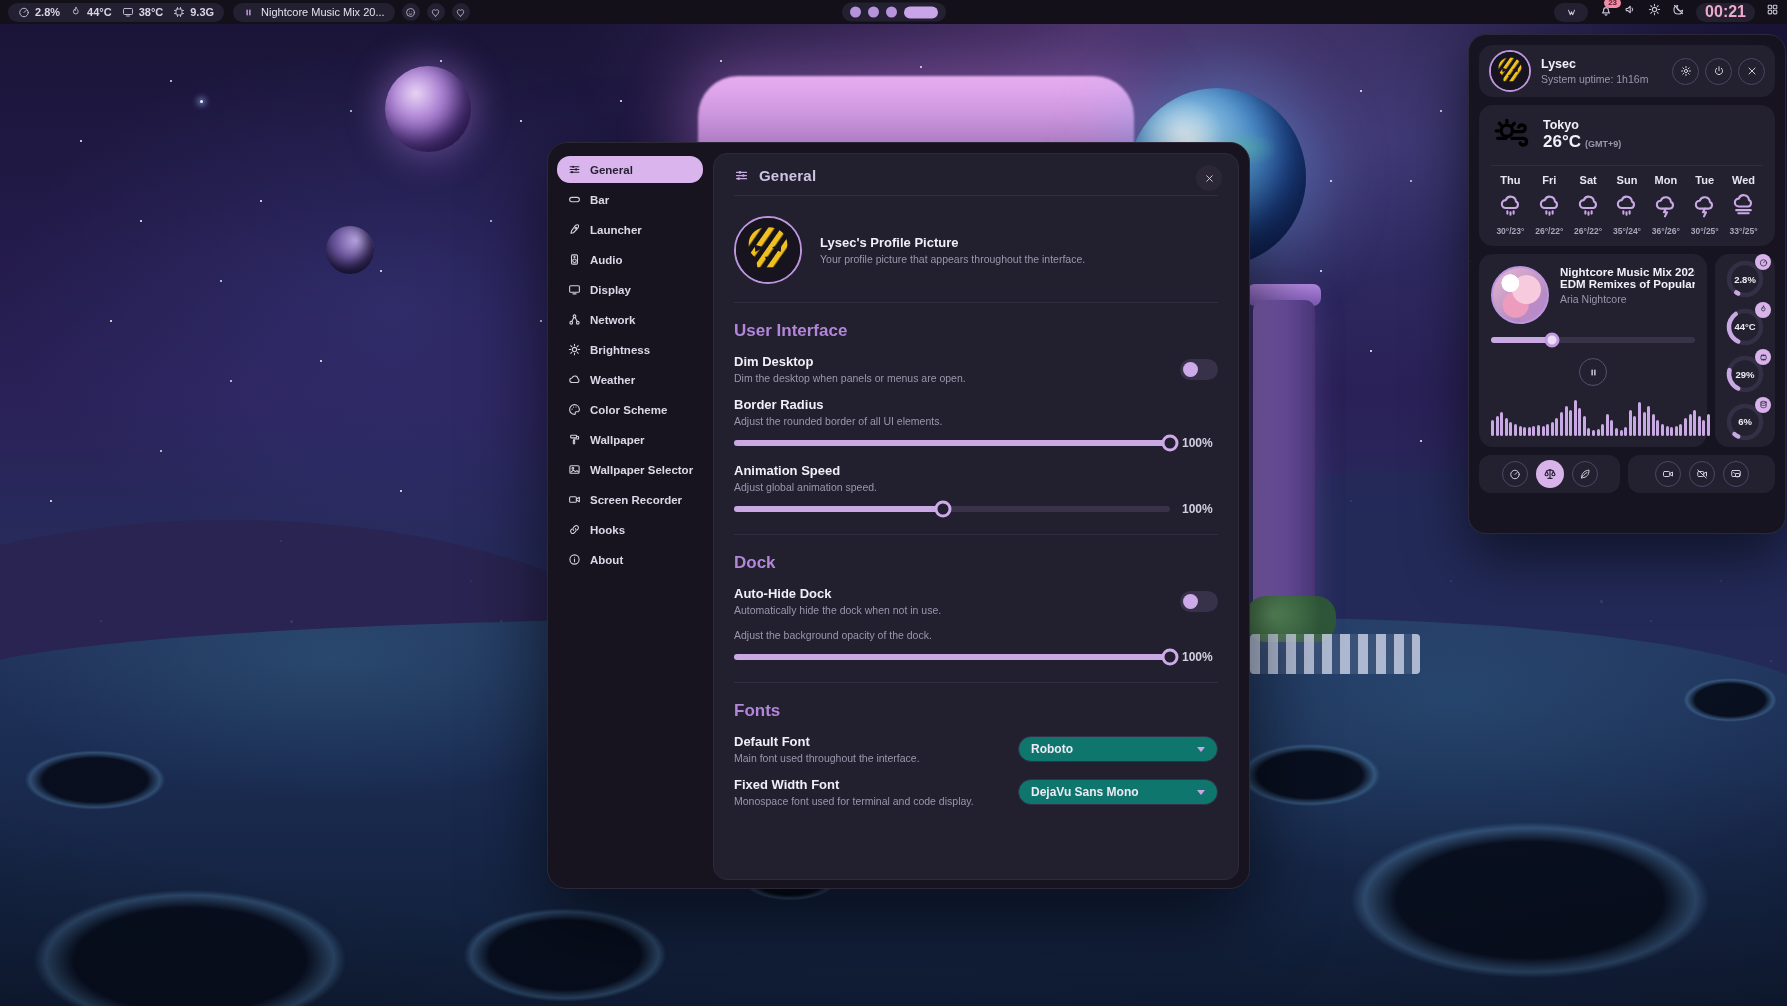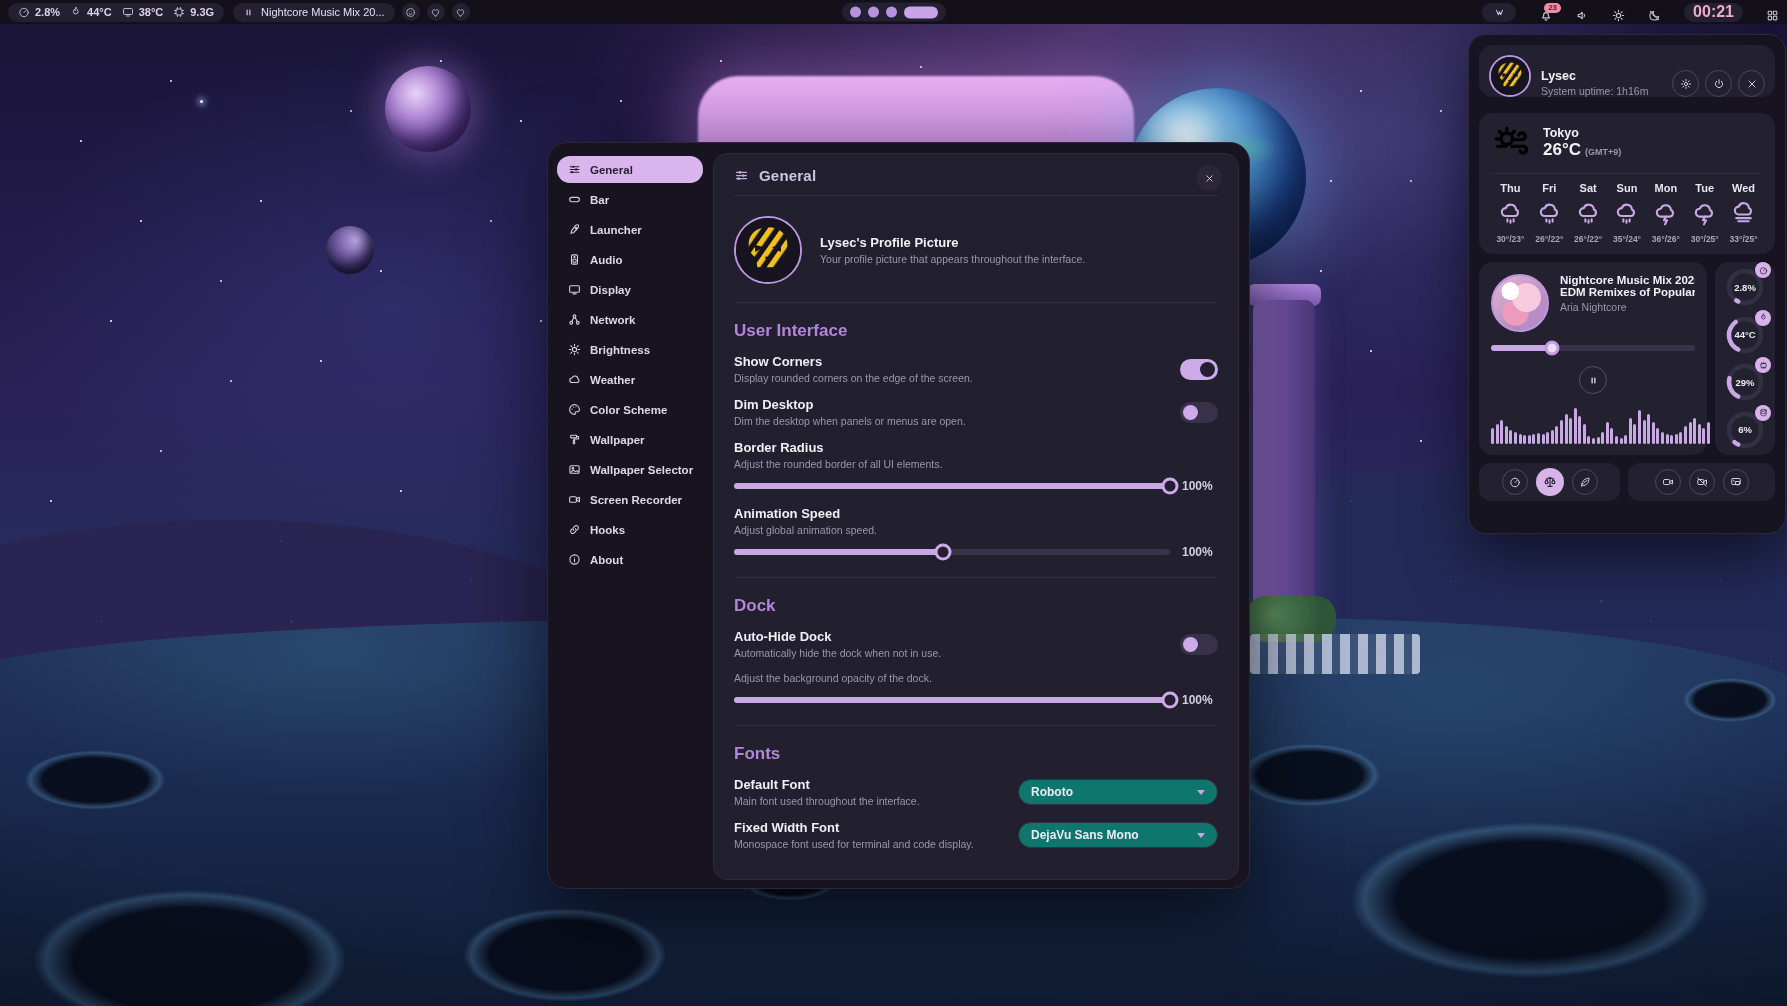--- a/index.html
+++ b/index.html
@@ -73,21 +73,21 @@
   .tb-stat{display:flex;align-items:center;gap:5px;font-size:11px;font-weight:bold;color:#d9d5e6}
   .tb-stat svg{width:12px;height:12px;color:#bdb7cf}
   #tb-media{margin-left:9px;gap:7px;font-size:11px;font-weight:normal;color:#e4e1ee}
   #tb-media svg{width:11px;height:11px;color:#caa7e6}
   .tb-circle{width:18px;height:18px;border-radius:50%;background:#232031;display:flex;align-items:center;justify-content:center;margin-left:7px}
   .tb-circle svg{width:11px;height:11px;color:#b6b0c6}
   #tb-workspaces{position:absolute;left:50%;top:50%;transform:translate(-50%,-50%);
     background:#232031;border-radius:10px;height:19px;display:flex;align-items:center;gap:7px;padding:0 8px}
   .ws-dot{width:11px;height:11px;border-radius:50%;background:#b留993dd;background:#b893dd}
   .ws-active{width:34px;height:12px;border-radius:6px;background:#c9a4e8}
-  #tb-right{margin-left:auto;display:flex;align-items:flex-end;gap:23px}
+  #tb-right{margin-left:auto;display:flex;align-items:flex-start;gap:11px}
   #tb-right svg{width:13px;height:13px;color:#c6c1d4}
   #tb-tray{width:34px;height:19px;border-radius:10px;background:#232031;display:flex;align-items:center;justify-content:center}
   #tb-bell{position:relative}
   #tb-badge{position:absolute;top:-5px;right:-8px;background:#f08ca6;color:#5d1b30;font-size:8px;font-weight:bold;
     padding:1px 4px;border-radius:7px;line-height:1}
   #tb-clock{background:#232031;border-radius:10px;height:19px;display:flex;align-items:center;padding:0 9px;
     font-size:16px;font-weight:bold;color:#efa9c9}
 
   
   #settings{position:absolute;left:547px;top:142px;width:703px;height:747px;background:#17141f;border-radius:20px;
@@ -134,28 +134,28 @@
   .dropdown{width:200px;height:26px;border-radius:13px;background:#0f766e;border:1px solid #343047;flex:none;
     display:flex;align-items:center;justify-content:space-between;padding:0 12px;box-sizing:border-box;cursor:pointer}
   .dropdown span{font-size:12px;font-weight:bold;color:#eceaf4}
   .caret{width:0;height:0;border-left:4.5px solid transparent;border-right:4.5px solid transparent;border-top:5.5px solid #caa6e6}
 
   
   #rpanel{position:absolute;left:1468px;top:34px;width:318px;height:500px;background:rgba(23,20,32,.97);
     border-radius:18px;border:1px solid #2c2838;box-shadow:0 24px 60px rgba(0,0,0,.55);z-index:30;
     padding:10px;box-sizing:border-box}
   .card{background:#232030;border-radius:14px}
-  #user-card{height:52px;display:flex;align-items:flex-end;gap:10px;padding:0 10px;box-sizing:border-box}
+  #user-card{height:52px;display:flex;align-items:center;gap:10px;padding:0 10px;box-sizing:border-box}
   #avatar-small{width:38px;height:38px;border-radius:50%;border:2px solid #bb95dd;overflow:hidden;flex:none}
   #user-name{font-size:12.5px;font-weight:bold;color:#f2f0f6}
   #user-uptime{font-size:10.5px;color:#9b96ac;margin-top:2px}
   #user-btns{margin-left:auto;display:flex;gap:6px}
   .rnd-btn{width:25px;height:25px;border-radius:50%;border:1px solid #4d4764;display:flex;align-items:center;justify-content:center;cursor:pointer}
   .rnd-btn svg{width:12px;height:12px;color:#d4cfe0}
-  #weather-card{margin-top:16px;padding:10px 12px;box-sizing:border-box}
+  #weather-card{margin-top:8px;padding:10px 12px;box-sizing:border-box}
   #weather-head{display:flex;align-items:center;gap:12px}
   #w-city{font-size:12.5px;font-weight:bold;color:#f2f0f6}
   #w-temp{font-size:17px;font-weight:bold;color:#f2f0f6}
   #w-tz{font-size:9px;color:#9b96ac;font-weight:bold;margin-left:4px}
   #weather-div{height:1px;background:#322e40;margin:10px 0 8px}
   #forecast{display:grid;grid-template-columns:repeat(7,1fr)}
   .fc-col{display:flex;flex-direction:column;align-items:center}
   .fc-day{font-size:11px;font-weight:bold;color:#e8e5f0}
   .fc-col svg{width:25px;height:25px;color:#c9a9e3;margin:8px 0 7px}
   .fc-temp{font-size:8.5px;color:#aaa5bb;font-weight:bold}
@@ -479,29 +479,20 @@
         <div class="prof-col">
           <div class="row-label">Lysec's Profile Picture</div>
           <div class="row-desc">Your profile picture that appears throughout the interface.</div>
         </div>
       </div>
       <div id="sections-root">
           <div class="divider" style="margin: 18px 0px 0px;"></div>
           <div class="section-h">User Interface</div>
           <div class="set-row">
             <div class="left">
-              <div class="row-label">Show Corners</div>
-              <div class="row-desc">Display rounded corners on the edge of the screen.</div>
-            </div>
-            <div class="toggle on">
-              <div class="knob"></div>
-            </div>
-          </div>
-          <div class="set-row">
-            <div class="left">
               <div class="row-label">Dim Desktop</div>
               <div class="row-desc">Dim the desktop when panels or menus are open.</div>
             </div>
             <div class="toggle off">
               <div class="knob"></div>
             </div>
           </div>
           <div class="slider-block">
             <div class="row-label">Border Radius</div>
             <div class="row-desc">Adjust the rounded border of all UI elements.</div>

